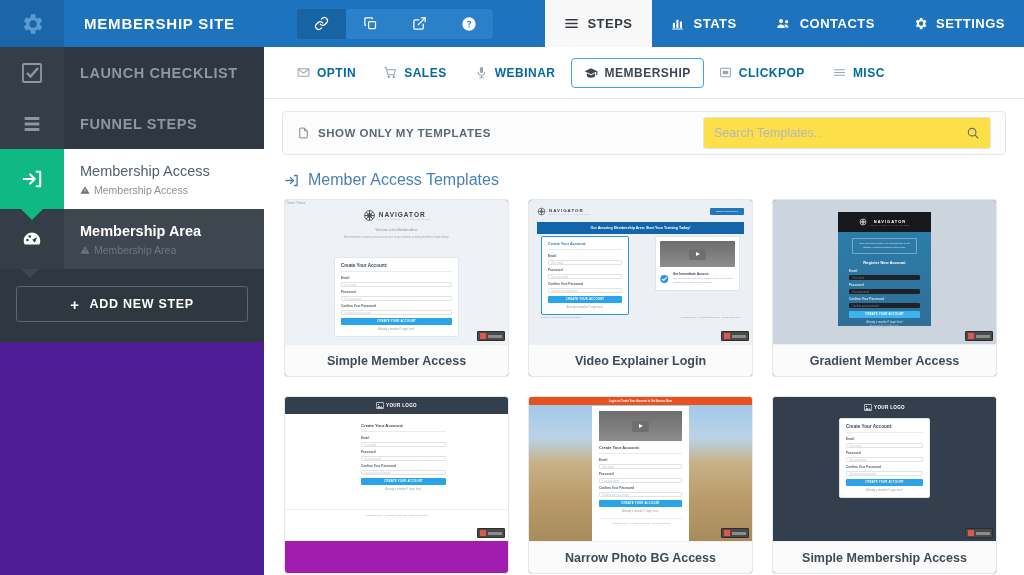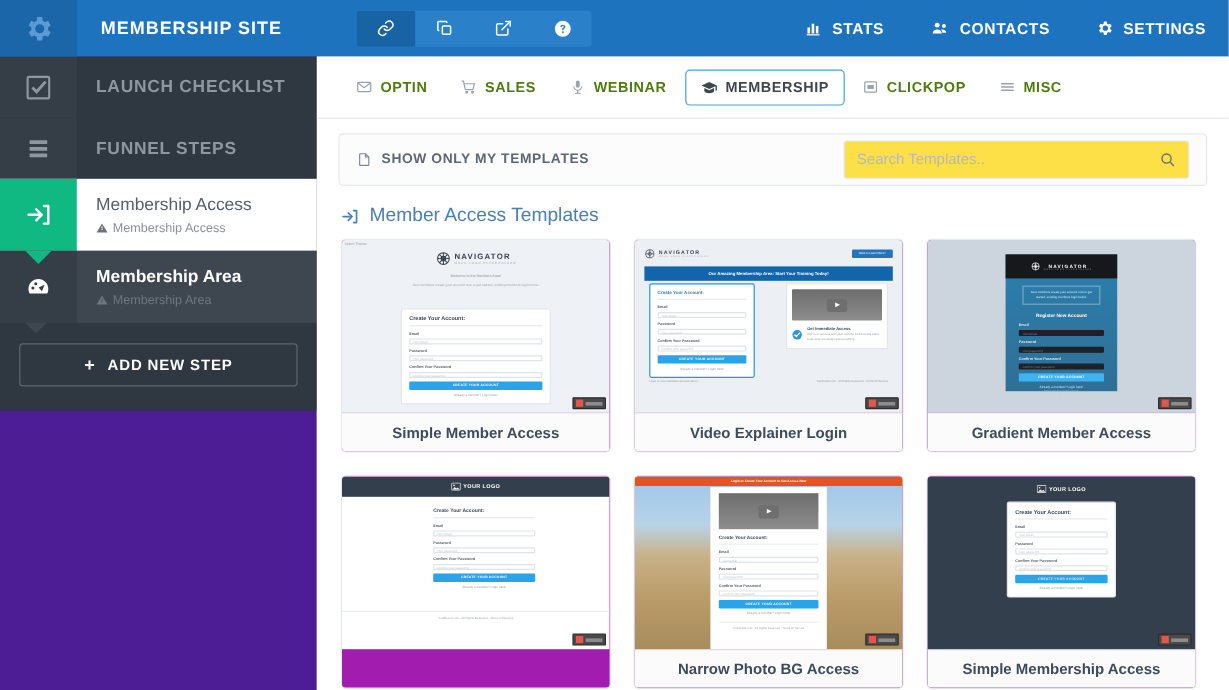--- a/index.html
+++ b/index.html
@@ -111,21 +111,21 @@
 
   
   .subtabs {
     height: 52px; display: flex; align-items: center;
     padding-left: 20px; gap: 2px; background: #ffffff;
     border-bottom: 1px solid #e4e7ea;
   }
   .subtab {
     display: flex; align-items: center; gap: 7px;
     padding: 7px 12px; border-radius: 4px;
-    color: #4d7c0f; font-size: 12px; font-weight: bold; letter-spacing: .5px;
+    color: #0369a1; font-size: 12px; font-weight: bold; letter-spacing: .5px;
     cursor: pointer; border: 1px solid transparent;
   }
   .subtab.active { border-color: #3da2e8; color: #3e4750; }
 
   
   .filterbar-wrap { padding: 12px 18px 0 18px; }
   .filterbar {
     height: 44px; border: 1px solid #e6e9ec; border-radius: 4px;
     background: #fcfcfd; display: flex; align-items: center;
     padding: 0 14px; justify-content: space-between;
@@ -256,20 +256,26 @@
         </svg>
       </div>
       <div class="icon-btn">
         <svg width="16" height="16" viewBox="0 0 24 24" fill="#fff">
           <path d="M12 2a10 10 0 100 20 10 10 0 000-20zm.1 15.6a1.2 1.2 0 110-2.4 1.2 1.2 0 010 2.4zm1.7-5.6c-.7.5-.9.8-.9 1.4v.4h-1.8v-.6c0-1.2.4-1.8 1.3-2.4.7-.5.9-.8.9-1.3 0-.6-.5-1-1.2-1-.8 0-1.3.5-1.4 1.3H8.9c.1-1.7 1.3-2.8 3.2-2.8 1.9 0 3.1 1 3.1 2.5 0 .9-.4 1.6-1.4 2.5z"></path>
         </svg>
       </div>
     </div>
 
     <div class="topnav">
+      <div class="topnav-item active">
+        <svg width="15" height="15" viewBox="0 0 24 24" stroke="currentColor" stroke-width="2.2" stroke-linecap="round">
+            <path d="M3 6h18M3 12h18M3 18h18"></path>
+          </svg>
+        <span>STEPS</span>
+      </div>
       <div class="topnav-item">
         <svg width="15" height="15" viewBox="0 0 24 24" fill="#fff">
             <rect x="3" y="11" width="3.4" height="8"></rect>
             <rect x="8.6" y="6" width="3.4" height="13"></rect>
             <rect x="14.2" y="9" width="3.4" height="10"></rect>
             <rect x="2" y="20" width="17" height="1.6"></rect>
           </svg>
         <span>STATS</span>
       </div>
       <div class="topnav-item">

